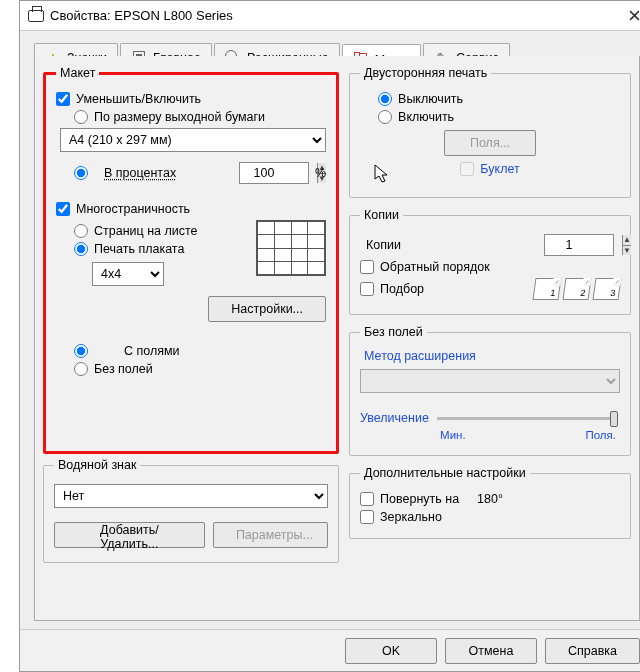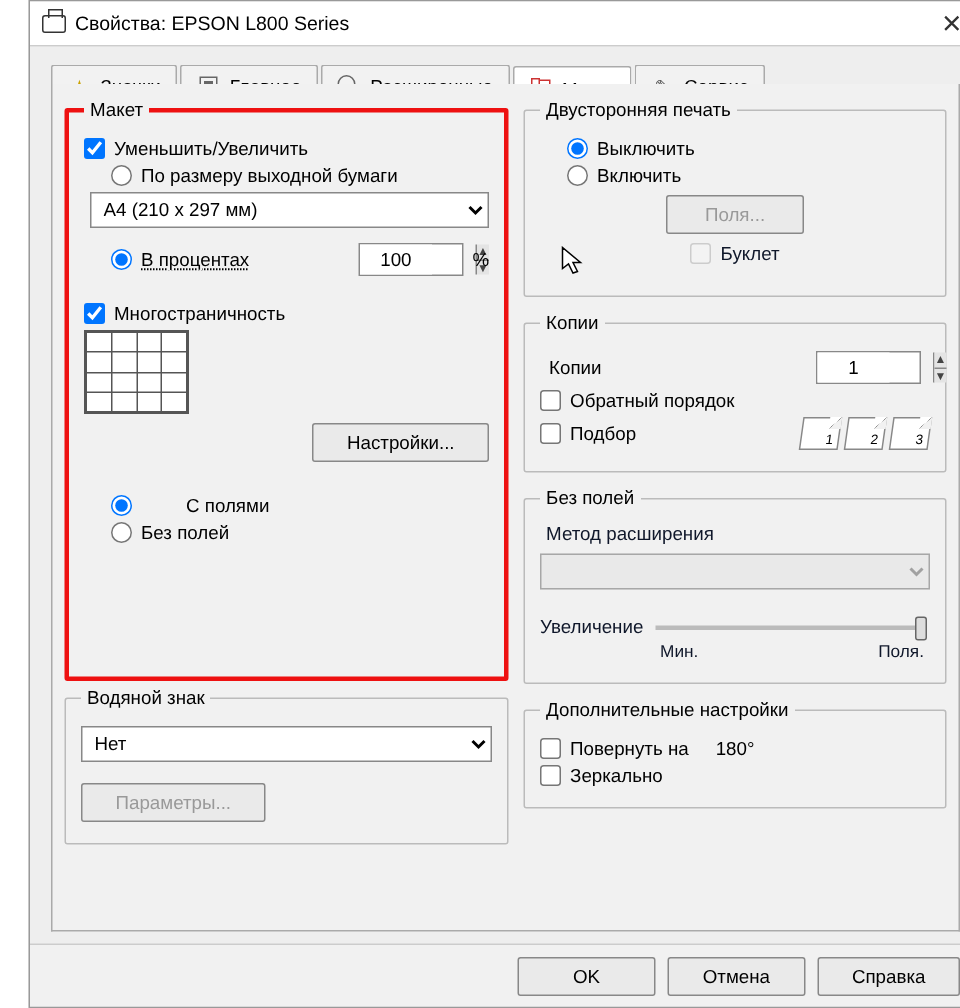--- a/index.html
+++ b/index.html
@@ -72,21 +72,21 @@
 
   .slider { display:flex; align-items:center; gap:8px; }
   .slider .track { flex:1; height:3px; background:#bbb; position:relative; margin:0 2px; }
   .slider .thumb { position:absolute; right:0; top:-6px; width:8px; height:16px; background:#ddd; border:1px solid #666; border-radius:2px; }
 
   .footer { position:absolute; left:0; right:0; bottom:0; height:42px; background:#f1f1f1; border-top:1px solid #ccc;
             display:flex; align-items:center; justify-content:flex-end; padding:0 14px; gap:8px; }
 
   .dotline { text-decoration:underline dotted; text-underline-offset:2px; }
 
-  .greyout { color:#0f172a; }
+  .greyout { color:#1d4ed8; }
 </style>
 </head>
 <body>
 
 <div class="window">
 
   <div class="titlebar">
     <span class="ico">
         <span class="printer"></span>
       </span>
@@ -129,53 +129,68 @@
 
   <div class="content">
 
     <div class="col left">
 
       <fieldset class="redbox" style="flex:0 0 auto; height:388px; position:relative;">
         <legend>Макет</legend>
 
         <div class="row">
           <input type="checkbox" checked="" style="">
-          <label>Уменьшить/Увеличить</label>
+          <label>Уменьшить/Включить</label>
         </div>
         <div class="row indent1">
           <input type="radio" style="">
           <label>По размеру выходной бумаги</label>
         </div>
         <div class="row" style="margin-left:4px;">
           <select class="combo">
             <option>A4 (210 x 297 мм)</option>
           </select>
         </div>
         <div class="row indent1" style="justify-content:space-between; margin-top:10px;">
-          <span style="display:flex; align-items:flex-end; gap:6px;">
+          <span style="display:flex; align-items:flex-end; gap:16px;">
             <input type="radio" checked="" style="">
             <label class="dotline">В процентах</label>
           </span>
           <span style="display:flex; align-items:center; gap:6px;">
             <span class="spinwrap">
               <input value="100" style="">
               <span class="spinbtns">
                   <div>▲</div>
                   <div>▼</div>
                 </span>
             </span>
             <span>%</span>
           </span>
         </div>
 
         <div class="row" style="margin-top:18px;">
           <input type="checkbox" checked="" style="">
           <label>Многостраничность</label>
         </div>
         <div style="display:flex; gap:14px;">
+          <div style="flex:1;">
+            <div class="row indent1">
+              <input type="radio" style="">
+              <label>Страниц на листе</label>
+            </div>
+            <div class="row indent1">
+              <input type="radio" checked="" style="">
+              <label>Печать плаката</label>
+            </div>
+            <div class="row indent2" style="margin-top:6px;">
+              <select class="combo" style="width:72px;">
+                <option>4x4</option>
+              </select>
+            </div>
+          </div>
           <div class="postergrid">
             <div></div>
               <div></div>
               <div></div>
               <div></div>
             <div></div>
               <div></div>
               <div></div>
               <div></div>
             <div></div>
@@ -201,20 +216,21 @@
           <label>Без полей</label>
         </div>
       </fieldset>
 
       <fieldset style="margin-top:-6px;">
         <legend>Водяной знак</legend>
         <select class="combo" style="margin:4px 0 10px 0;">
           <option>Нет</option>
         </select>
         <div class="row" style="gap:8px;">
+          <button class="btn">Добавить/Удалить...</button>
           <button class="btn" disabled="">Параметры...</button>
         </div>
       </fieldset>
     </div>
 
     <div class="col">
 
       <fieldset style="position:relative; height:132px;">
         <legend>Двусторонняя печать</legend>
         <div class="row indent1">

